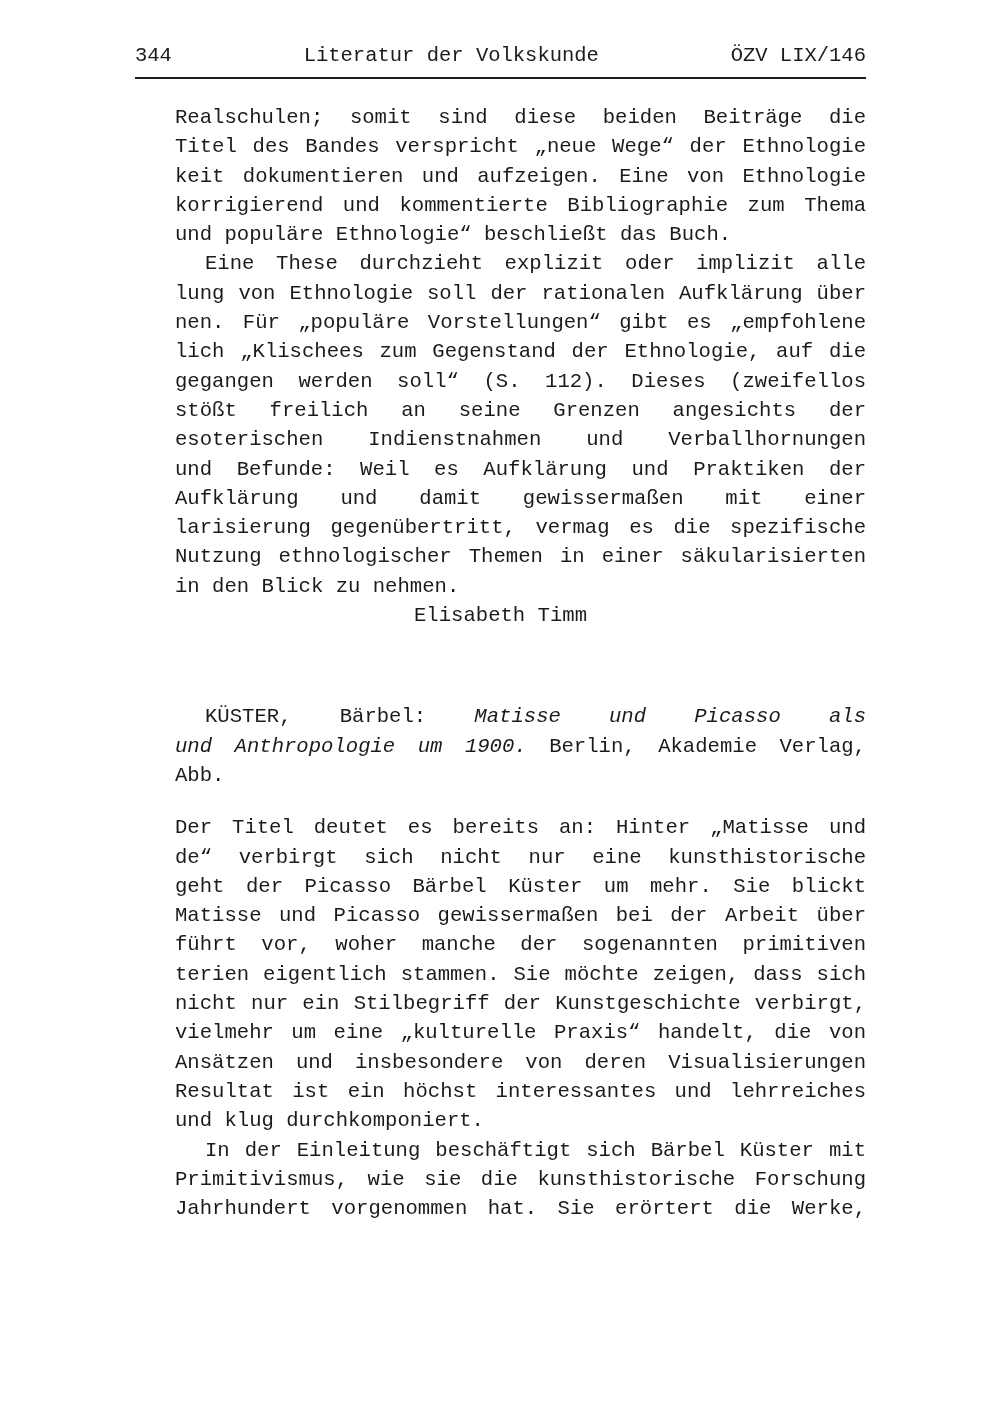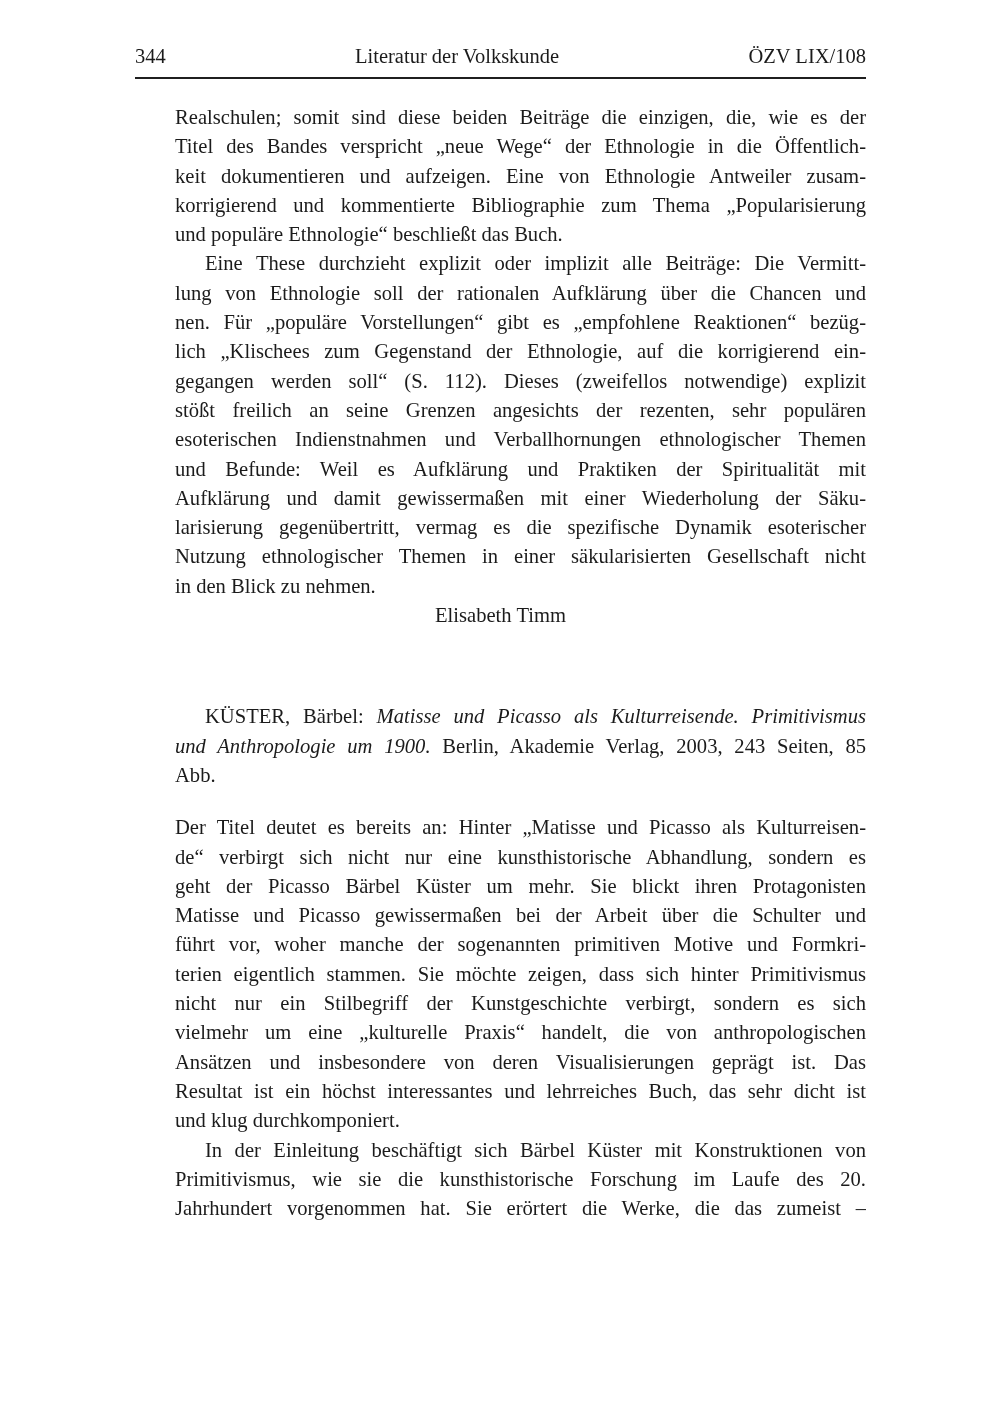--- a/index.html
+++ b/index.html
@@ -6,21 +6,21 @@
     margin: 0;
     padding: 0;
     background: #ffffff;
   }
   .page {
     position: relative;
     width: 909px;
     height: 1418px;
     background: var(--bg-color, #ffffff);
     overflow: hidden;
-    font-family: Liberation Serif, serif;
+    font-family: Liberation Mono, monospace;
     color: var(--text-color, #1b1b1b);
   }
   .page-inner {
     position: absolute;
     left: 135px;
     top: 44px;
     width: 731px;
   }
   .header {
     display: flex;
@@ -72,21 +72,21 @@
 </style>
 </head>
 <body>
 
 <div class="page">
   <div class="page-inner">
 
     <div class="header">
       <span class="hdr-left">344</span>
       <span class="hdr-center">Literatur der Volkskunde</span>
-      <span class="hdr-right">ÖZV LIX/108</span>
+      <span class="hdr-right">ÖZV LIX/146</span>
     </div>
 
     <div class="header-rule"></div>
 
     <div class="text-column">
         <div class="block paragraph">
           <div class="line">Realschulen; somit sind diese beiden Beiträge die einzigen, die, wie es der</div>
           <div class="line">Titel des Bandes verspricht „neue Wege“ der Ethnologie in die Öffentlich-</div>
           <div class="line">keit dokumentieren und aufzeigen. Eine von Ethnologie Antweiler zusam-</div>
           <div class="line">korrigierend und kommentierte Bibliographie zum Thema „Popularisierung</div>

